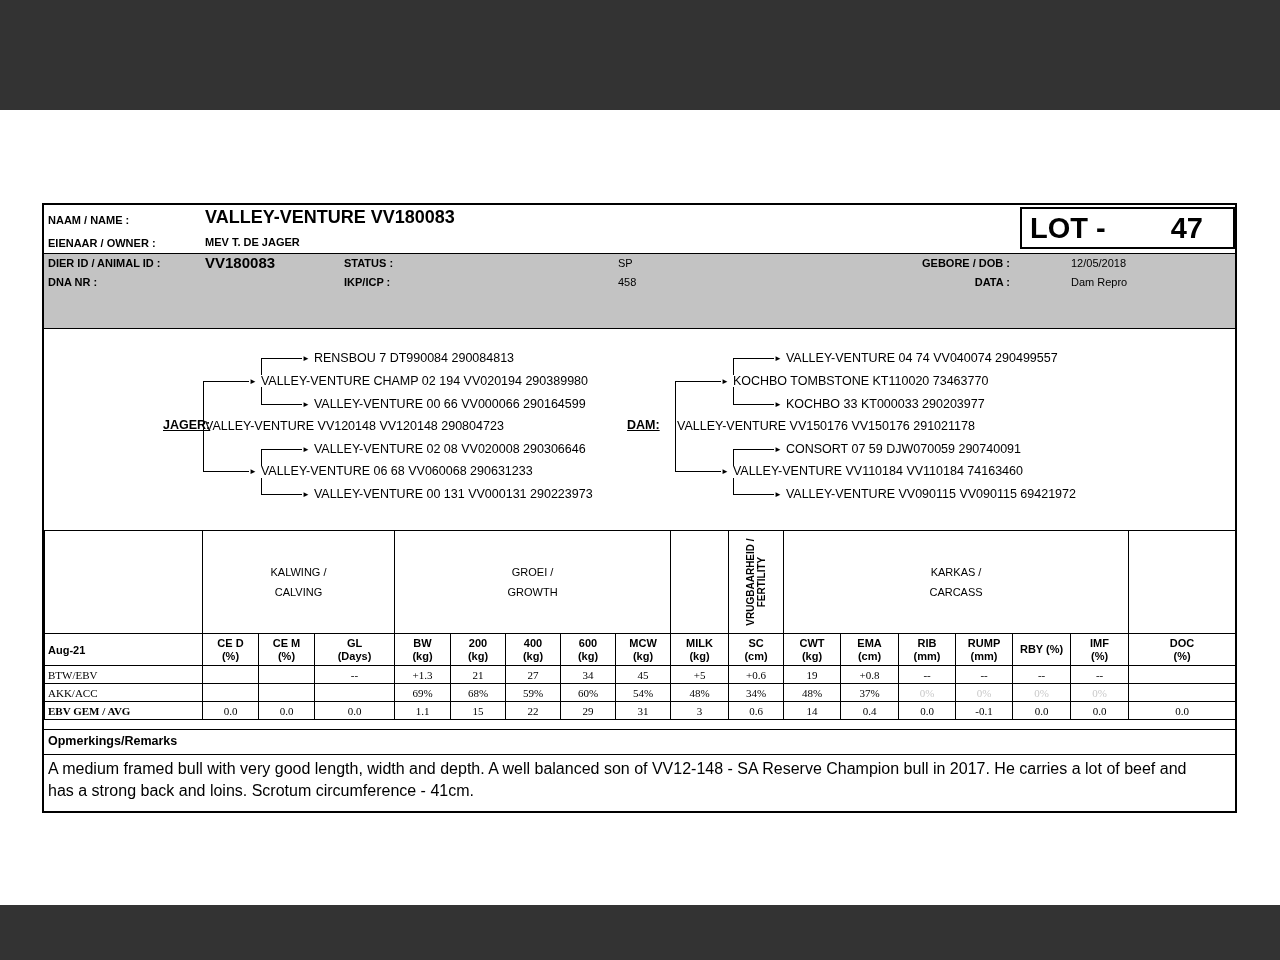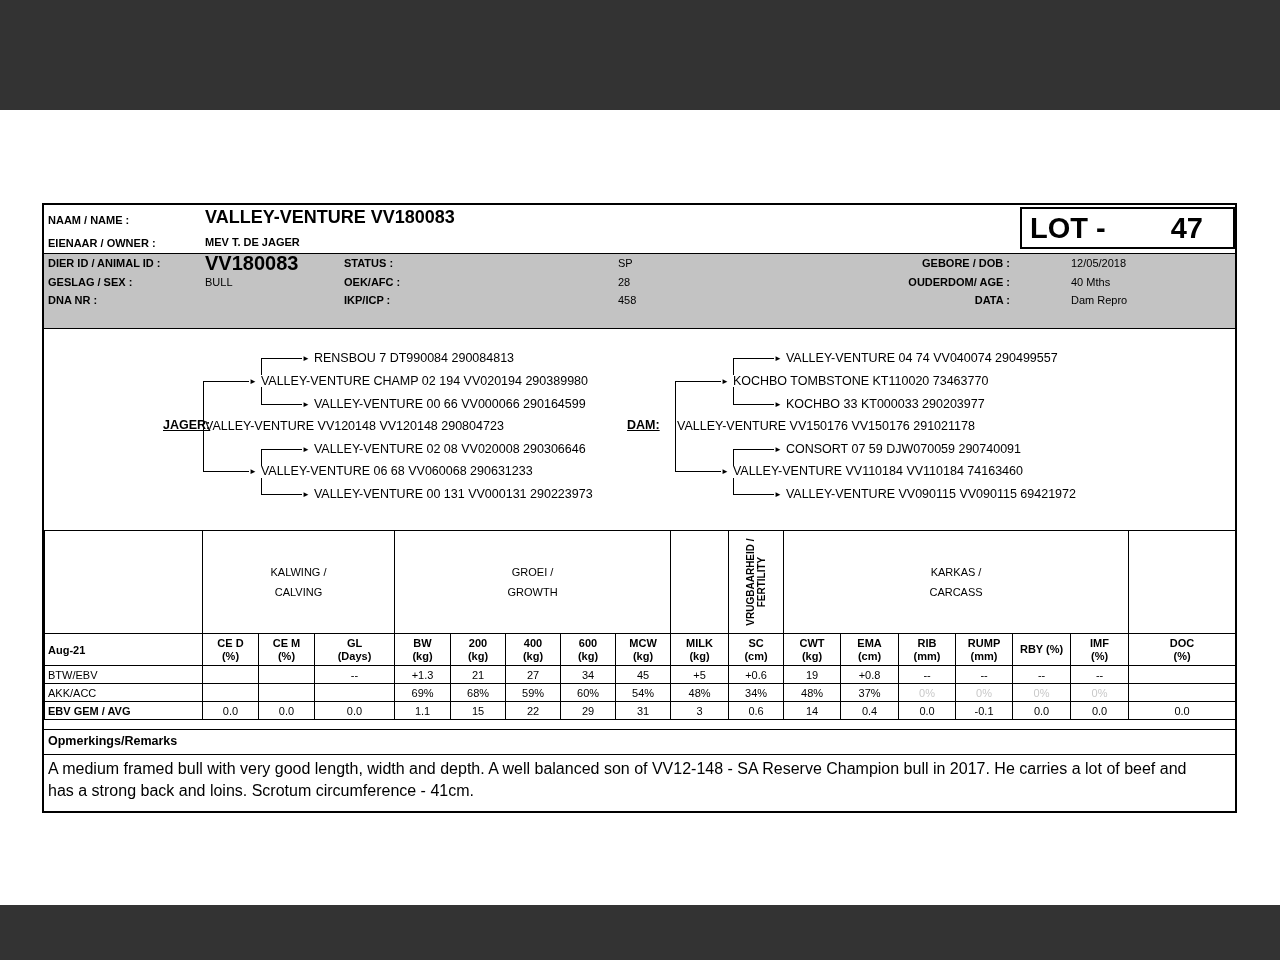--- a/index.html
+++ b/index.html
@@ -20,37 +20,37 @@
 
   .band { position:absolute; left:0; top:48px; width:1191px; height:76px; background:var(--band); border-top:1px solid #000; border-bottom:1px solid #000; font-size:11px; }
   .band-row { position:relative; height:18.5px; line-height:18.5px; }
   .bl,.ml,.rl { position:absolute; font-weight:bold; white-space:nowrap; }
   .bv,.mv,.rv { position:absolute; white-space:nowrap; }
   .bl { left:4px; }   .bv { left:161px; }
   .ml { left:300px; width:212px; text-align:left; }
   .mv { left:574px; }
   .rl { left:740px; width:226px; text-align:right; }
   .rv { left:1027px; }
-  .idv { font-size:20px; font-weight:bold; }
+  .idv { font-size:15px; font-weight:bold; }
 
   .plabel { position:absolute; font-size:12.5px; font-weight:bold; text-decoration:underline; white-space:nowrap; }
   .pnode { position:absolute; font-size:12.5px; white-space:nowrap; }
   .pnode .arr { font-size:8px; margin-right:4px; position:relative; top:-1px; }
   .ph { position:absolute; height:1px; background:#000; }
   .pv { position:absolute; width:1px; background:#000; }
 
   .ebv { position:absolute; left:0; top:325px; width:1191px; border-collapse:collapse; table-layout:fixed; font-size:11px; }
   .ebv td { border:1px solid #000; padding:0; text-align:center; vertical-align:middle; overflow:hidden; }
   .ebv .grp-row td { height:103px; }
   .grp { font-weight:normal; white-space:pre-line; line-height:20px; }
   .fert-td { position:relative; }
   .vert { position:absolute; left:50%; top:50%; width:110px; transform:translate(-50%,-50%) rotate(-90deg); font-weight:bold; font-size:10px; line-height:11px; white-space:pre-line; text-align:center; }
   .ebv .hdr-row td { height:32px; font-weight:bold; }
   .ebv .hdr-row td div { line-height:13px; }
-  .ebv tbody td { height:18px; line-height:16px; }
+  .ebv tbody td { height:18px; line-height:16px;font-family:Liberation Serif, serif; }
   .rowlabel { text-align:left !important; padding-left:3px !important;margin-left:44px; }
   .b { font-weight:bold; }
   .muted { color:var(--muted); }
 
   .rsep { position:absolute; left:0; width:1191px; height:1px; background:#000; }
   .remarks-title { position:absolute; left:4px; top:529px; font-size:12.5px; font-weight:bold; }
   .remarks-text { position:absolute; left:4px; top:553px; width:1150px; font-size:16px; line-height:22px; }
 </style>
 </head>
 <body>
@@ -70,28 +70,20 @@
   </div>
 
   <div class="band">
     <div class="band-row">
       <span class="bl">DIER ID / ANIMAL ID :</span>
       <span class="bv idv">VV180083</span>
       <span class="ml">STATUS :</span>
       <span class="mv">SP</span>
       <span class="rl">GEBORE / DOB :</span>
       <span class="rv">12/05/2018</span>
-    </div>
-    <div class="band-row">
-      <span class="bl">GESLAG / SEX :</span>
-      <span class="bv">BULL</span>
-      <span class="ml">OEK/AFC :</span>
-      <span class="mv">28</span>
-      <span class="rl">OUDERDOM/ AGE :</span>
-      <span class="rv">40 Mths</span>
     </div>
     <div class="band-row">
       <span class="bl">DNA NR :</span>
       <span class="bv"></span>
       <span class="ml">IKP/ICP :</span>
       <span class="mv">458</span>
       <span class="rl">DATA :</span>
       <span class="rv">Dam Repro</span>
     </div>
   </div>

